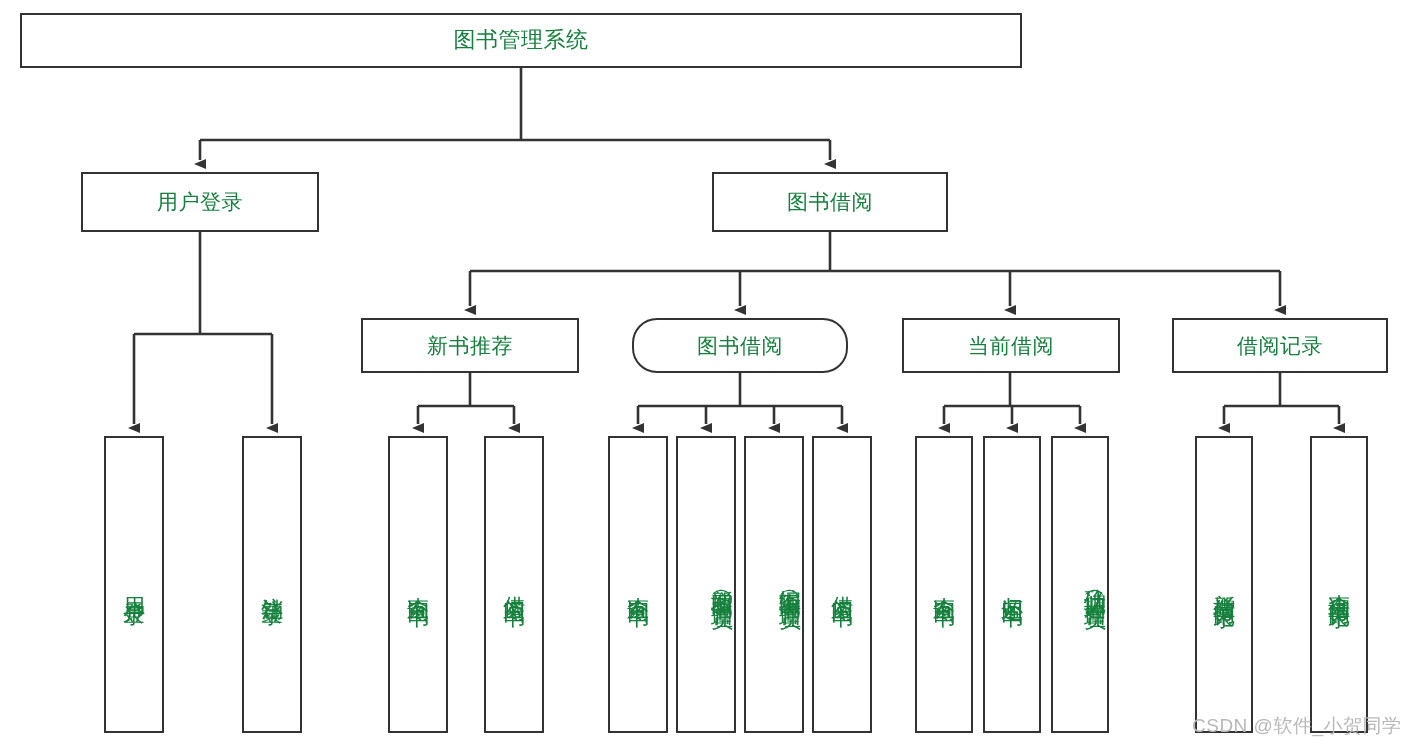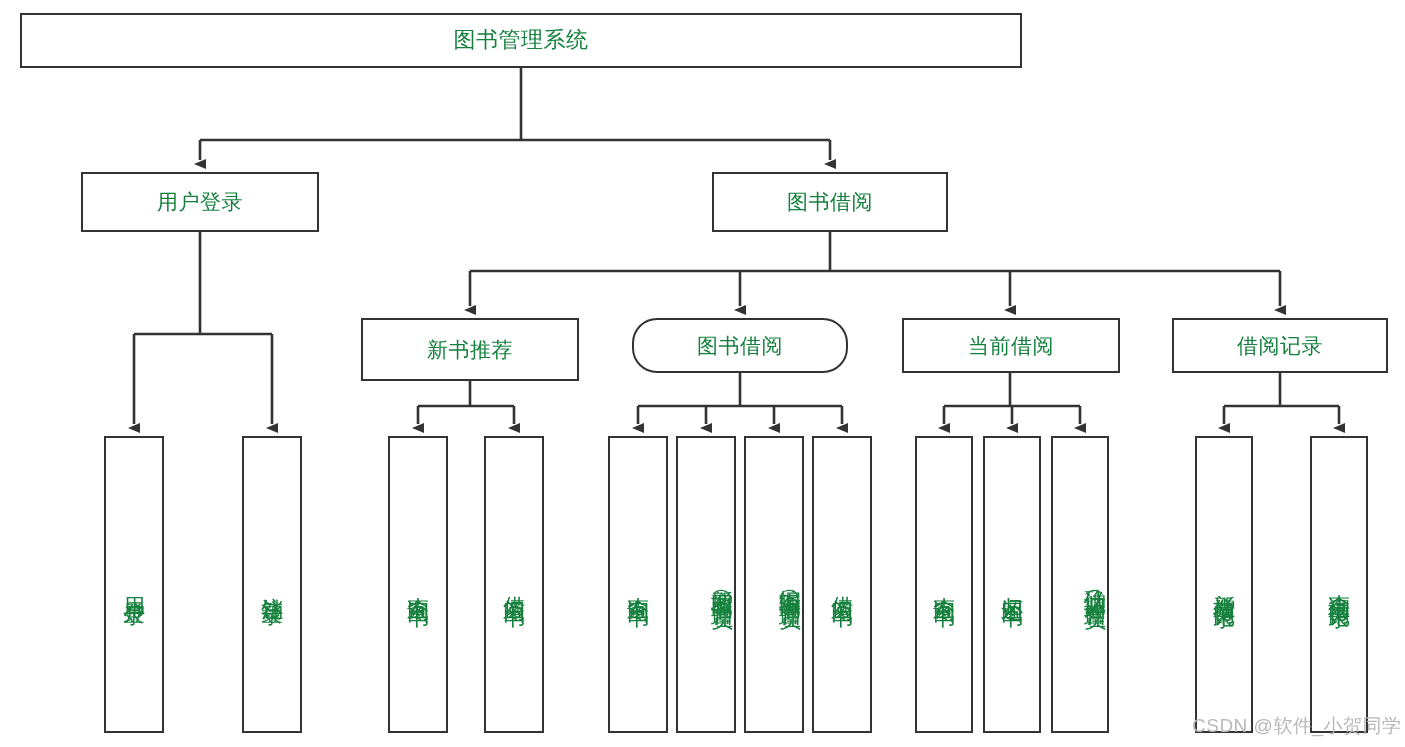--- a/index.html
+++ b/index.html
@@ -123,21 +123,21 @@
       <path d="M 1224 406 L 1224 424" marker-end="url(#arrow)"></path>
       <path d="M 1339 406 L 1339 424" marker-end="url(#arrow)"></path>
     </g>
   </svg>
 
   <div class="node h root" style="left:20px;top:13px;width:1002px;height:55px;">图书管理系统</div>
 
   <div class="node h" style="left:81px;top:172px;width:238px;height:60px;">用户登录</div>
   <div class="node h" style="left:712px;top:172px;width:236px;height:60px;">图书借阅</div>
 
-  <div class="node h" style="left:361px;top:318px;width:218px;height:63px;">新书推荐</div>
+  <div class="node h" style="left:361px;top:318px;width:218px;height:55px;">新书推荐</div>
   <div class="node h" style="left:632px;top:318px;width:216px;height:55px;border-radius:25px;">图书借阅</div>
   <div class="node h" style="left:1172px;top:318px;width:216px;height:55px;">借阅记录</div>
   <div class="node h" style="left:902px;top:318px;width:218px;height:55px;">当前借阅</div>
 
   <div class="node v mid" style="left:104px;top:436px;width:60px;height:297px;">用户登录</div>
   <div class="node v mid" style="left:242px;top:436px;width:60px;height:297px;">注销登录</div>
 
   <div class="node v mid" style="left:388px;top:436px;width:60px;height:297px;">查询图书</div>
   <div class="node v mid" style="left:484px;top:436px;width:60px;height:297px;">借阅图书</div>
 

